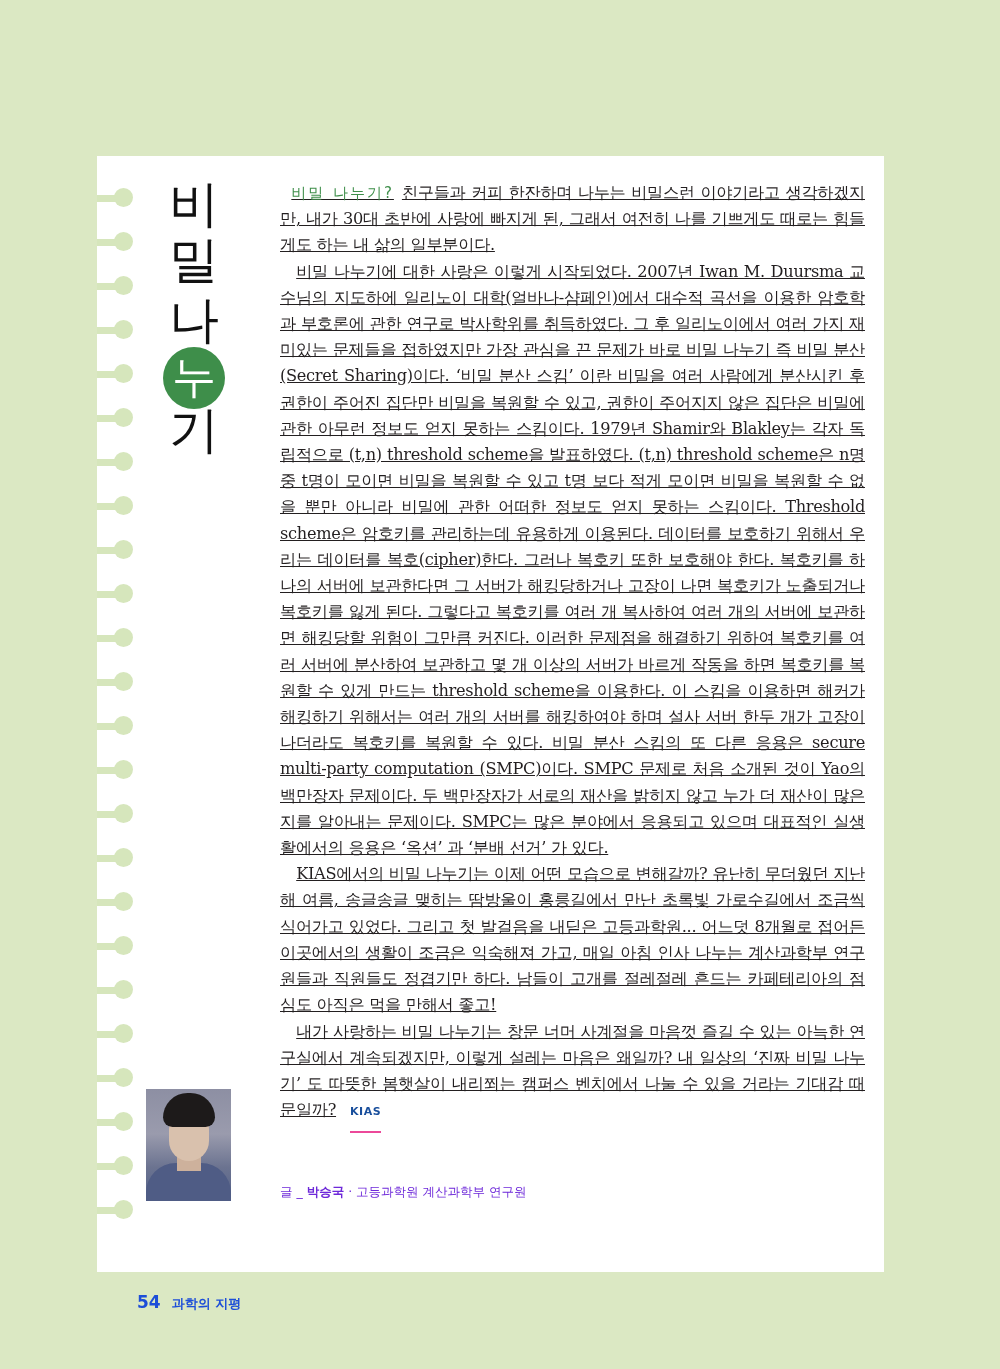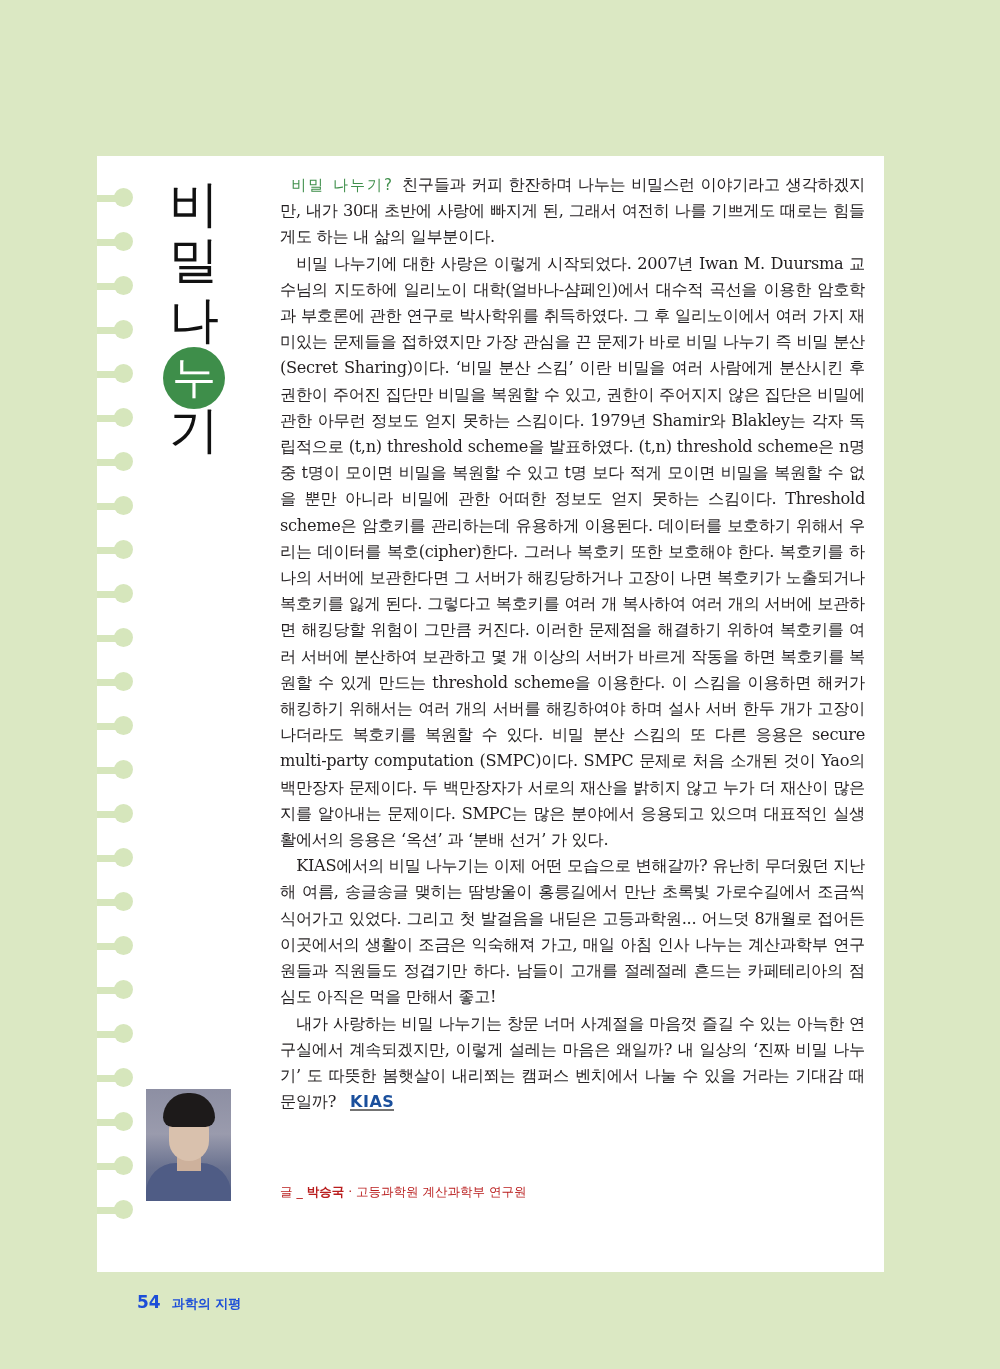--- a/index.html
+++ b/index.html
@@ -66,60 +66,61 @@
     height: 62px;
     border-radius: 50%;
     background: #3e8e4a;
     color: #ffffff;
     line-height: 60px;
     font-size: 44px;
   }
   .body-text {
     position: absolute;
     left: 280px;
-    top: 172px;
+    top: 180px;
     width: 585px;
     font-size: 16.2px;
     line-height: 26.2px;
     text-align: justify;
     color: #231f20;
     letter-spacing: -0.3px;
+    text-decoration: underline;
   }
   .body-text p {
     margin: 0;
     text-indent: 1em;
   }
   .body-text p.first { text-indent: 0.7em; }
   .lead {
     color: #3e8e4a;
     font-family: "DejaVu Sans", "Liberation Sans", sans-serif;
     font-size: 15px;
     letter-spacing: 2px;
     margin-right: 8px;
   }
   .kias-logo {
     display: inline-block;
     font-family: "DejaVu Sans", "Liberation Sans", sans-serif;
     font-weight: bold;
-    font-size: 16px;
+    font-size: 11px;
     color: #1a4f9c;
-    border-bottom: 2px solid #737373;
+    border-bottom: 2px solid #ec4899;
     line-height: 12px;
-    padding-bottom: 1px;
+    padding-bottom: 13px;
     margin-left: 14px;
     letter-spacing: 0.5px;
     text-indent: 0;
   }
   .byline {
     position: absolute;
     left: 280px;
     top: 1184px;
     font-family: "DejaVu Sans", "Liberation Sans", sans-serif;
     font-size: 12.5px;
-    color: #b91c1c;
+    color: #6d28d9;
   }
   .byline b { font-weight: bold; }
   .photo {
     position: absolute;
     left: 146px;
     top: 1089px;
     width: 85px;
     height: 112px;
     background: linear-gradient(180deg, #8d8fa3 0%, #9a9bad 40%, #6b7390 70%, #55628a 100%);
     overflow: hidden;

